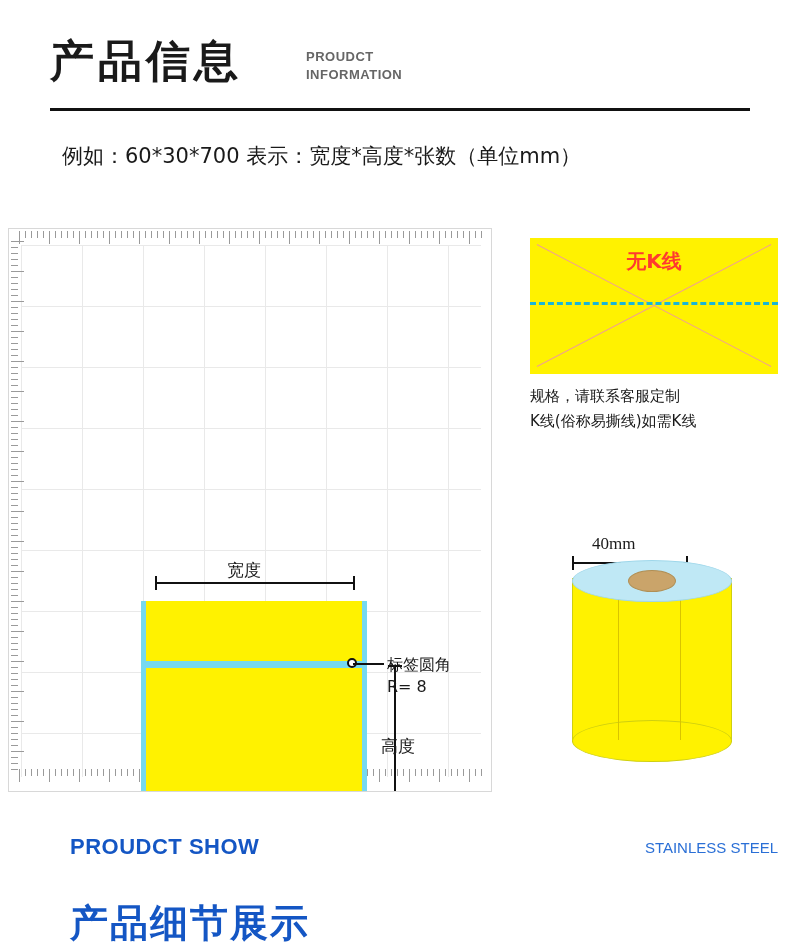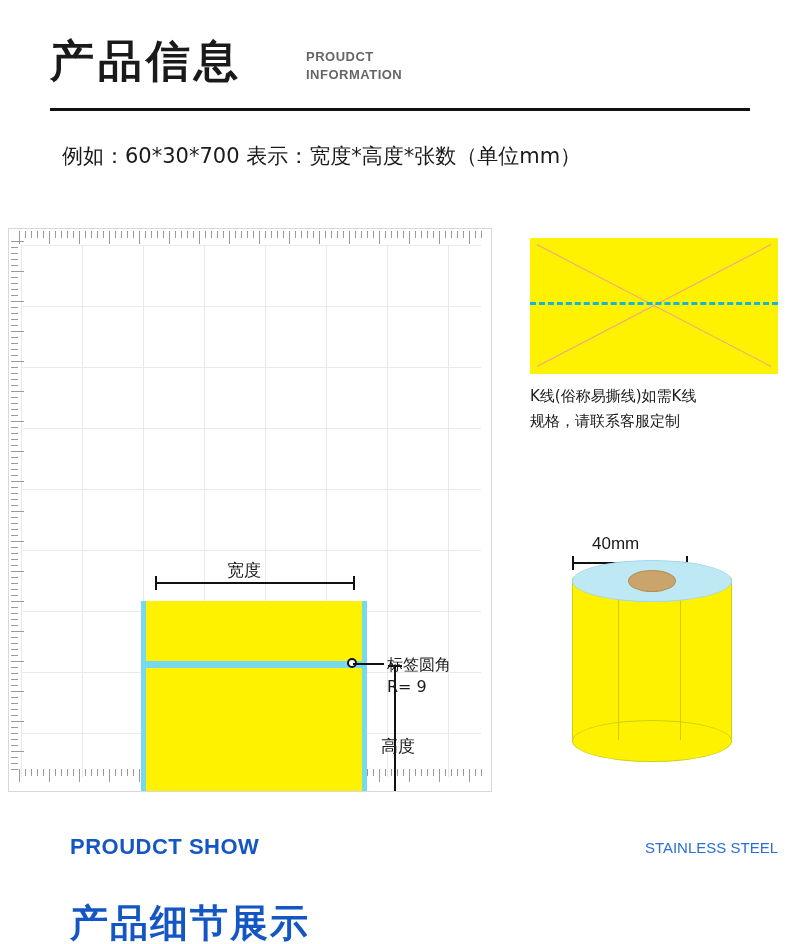--- a/index.html
+++ b/index.html
@@ -244,21 +244,21 @@
   }
   .roll-dim::before, .roll-dim::after {
     content: ""; position: absolute; top: -6px; width: 2px; height: 14px; background: #111;
   }
   .roll-dim::before { left: 0; }
   .roll-dim::after { right: 0; }
   .roll-dim-txt {
     position: absolute;
     left: 52px; top: 4px;
     font-size: 17px; color: #1a1a1a;
-    font-family: Liberation Sans, sans-serif;
+    font-family: Liberation Serif, serif;
   }
   .roll-body {
     position: absolute;
     left: 32px; top: 48px;
     width: 160px; height: 164px;
     background: #fff200;
     border: 1px solid #cfcf10;
     border-radius: 0 0 0 0;
   }
   .roll-top {
@@ -596,33 +596,34 @@
   <div class="dim-width"></div>
   <div class="txt-width">宽度</div>
 
   <div class="dim-height"></div>
   <div class="txt-height">高度</div>
 
   <div class="dot-a"></div>
   <div class="leader-a"></div>
   <div class="txt-corner">
     <div>标签圆角</div>
-    <div class="r">R= 9</div>
+    <div class="r">R= 8</div>
   </div>
 
 </div>
 
 <div class="kbox">
   <div class="x1"></div>
   <div class="x2"></div>
   <div class="dash"></div>
+  <div class="nok">无K线</div>
 </div>
 <div class="kcaption">
+  <div>规格，请联系客服定制</div>
   <div>K线(俗称易撕线)如需K线</div>
-  <div>规格，请联系客服定制</div>
 </div>
 
 <div class="roll-wrap">
   <div class="roll-dim"></div>
   <div class="roll-dim-txt">40mm</div>
   <div class="roll-body"></div>
   <div class="roll-bottom"></div>
   <div class="roll-edge e1"></div>
   <div class="roll-edge e2"></div>
   <div class="roll-top"></div>

